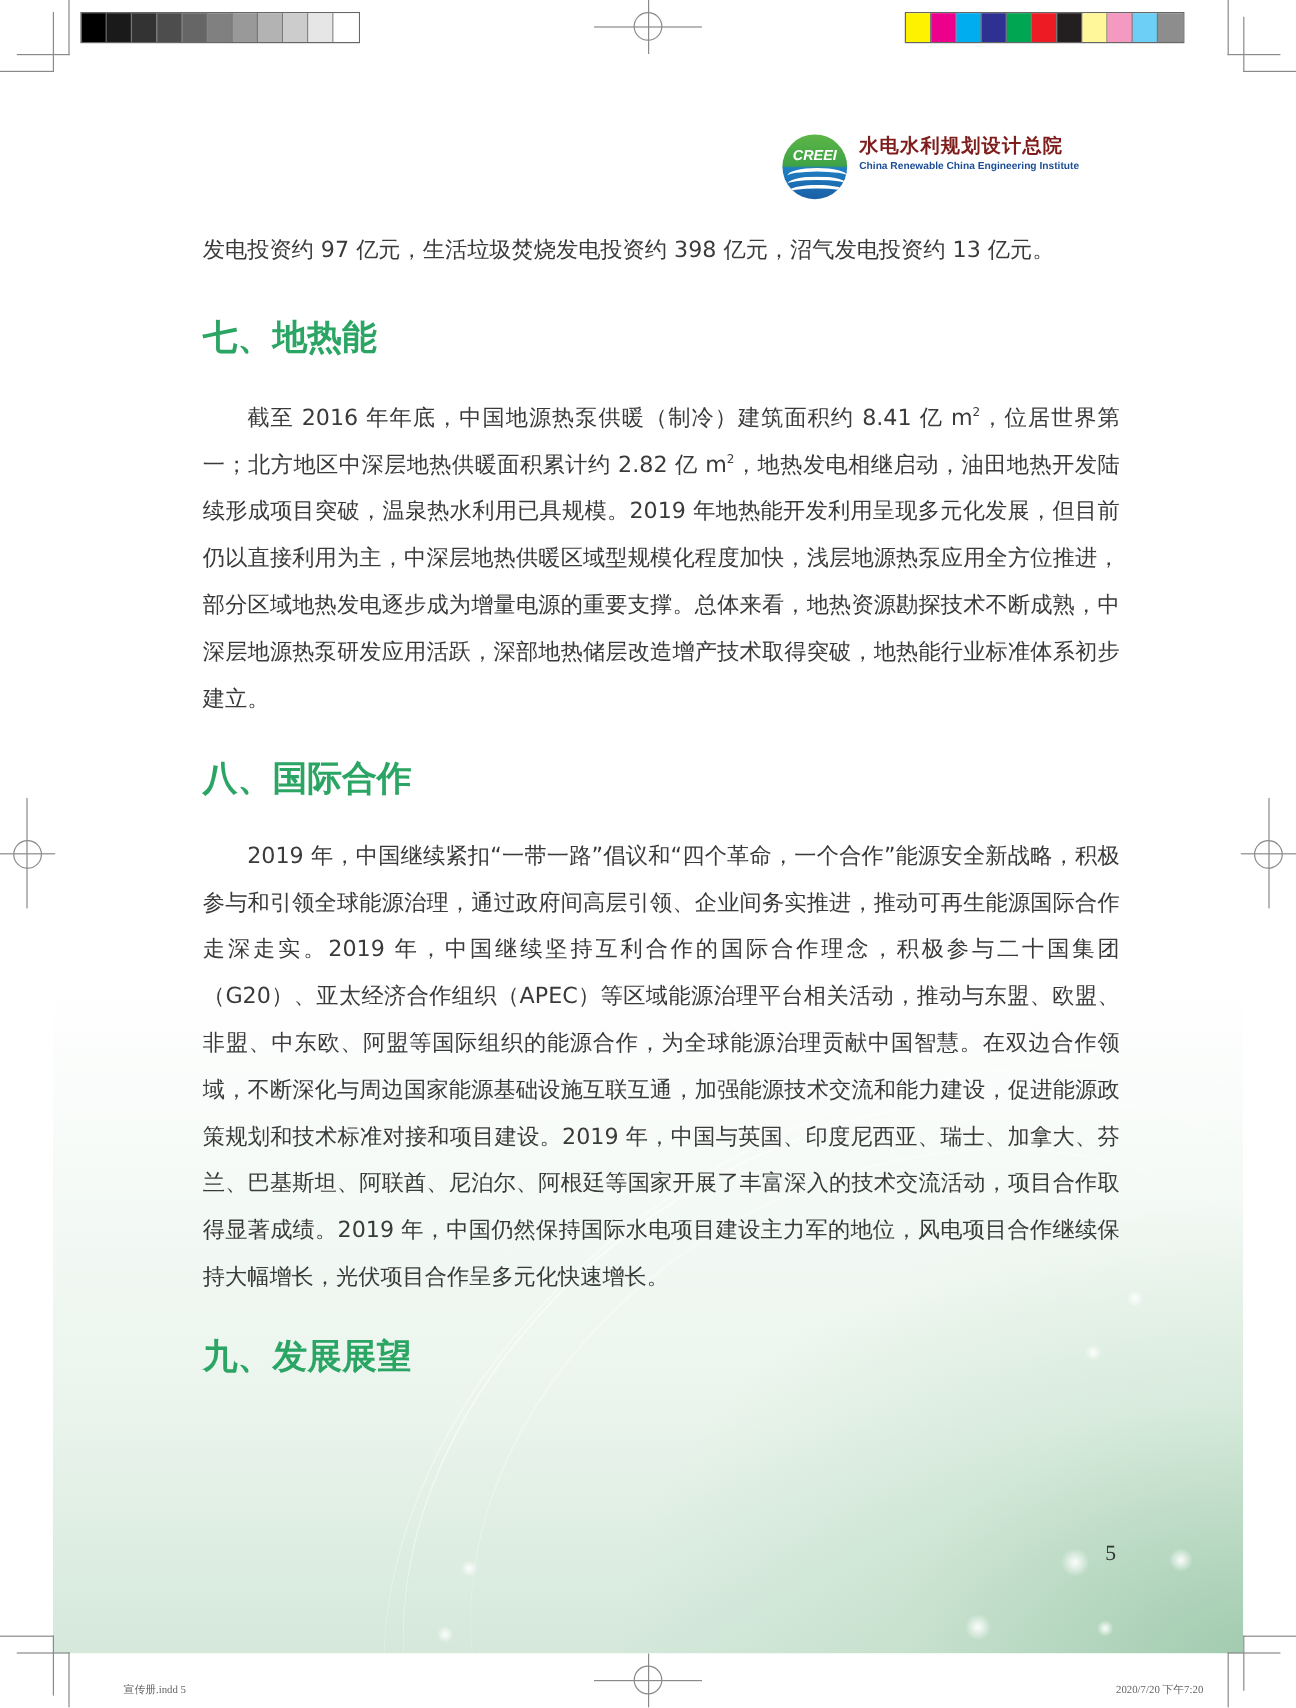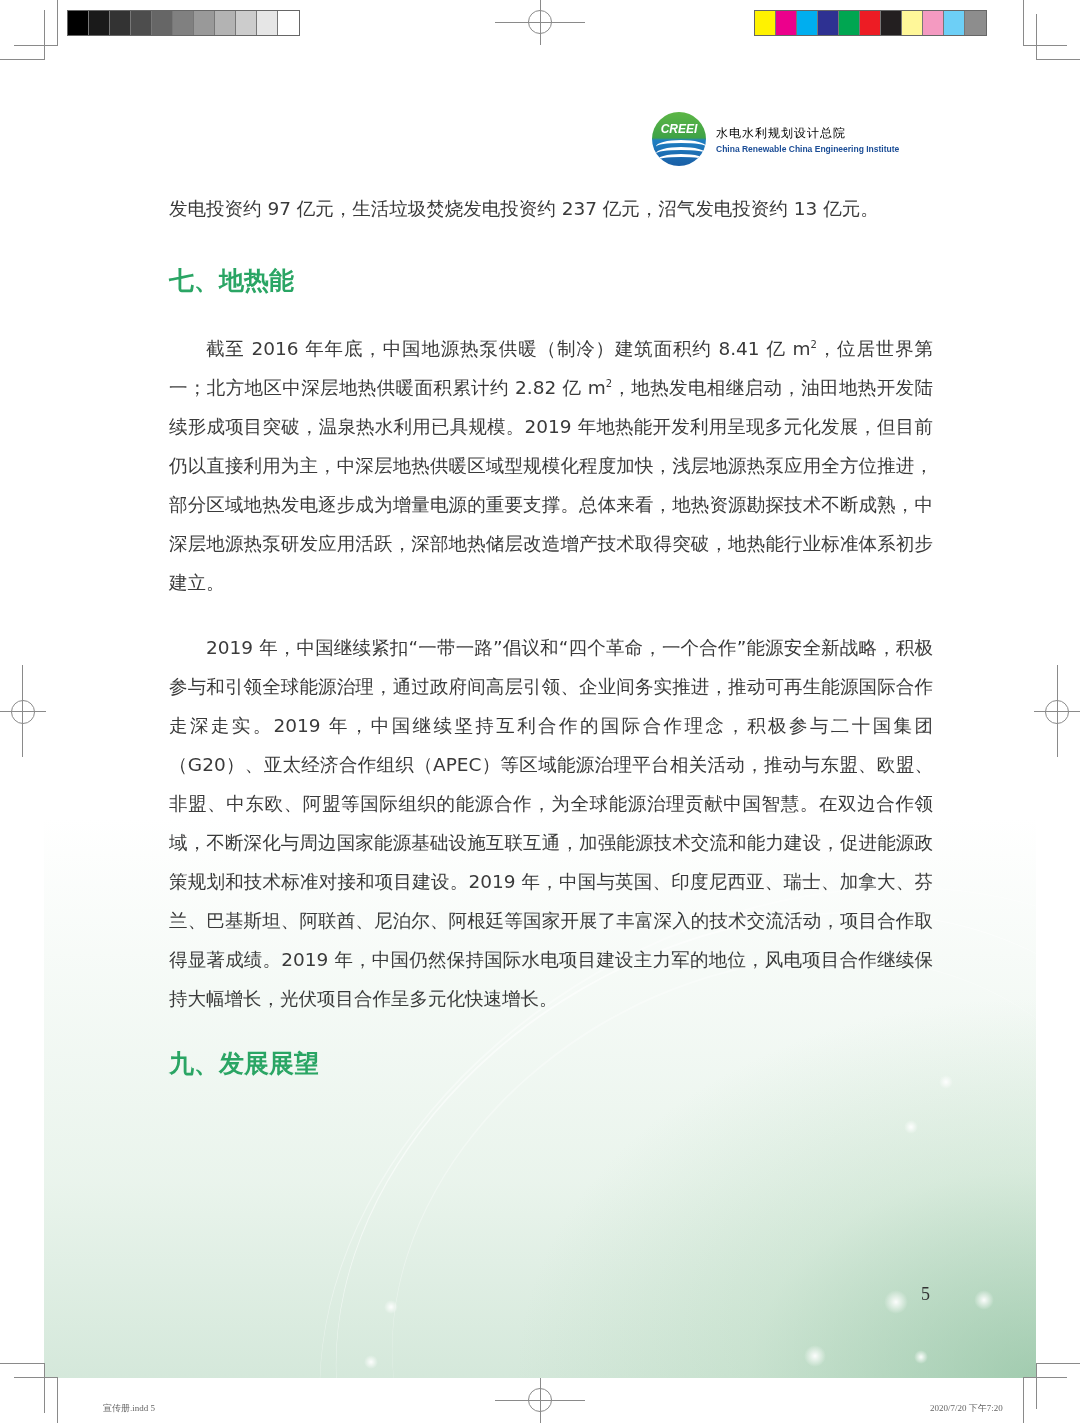--- a/index.html
+++ b/index.html
@@ -38,42 +38,42 @@
     
     .colorbar { position: absolute; top: 10px; display: flex; height: 24px; border: 1px solid #666; }
     .colorbar .sw { width: 21px; height: 24px; border-right: 1px solid #777; box-sizing: border-box; }
     .colorbar .sw:last-child { border-right: none; }
 
     
     .line { position: absolute; background: #8a8a8a; }
     .reg { position: absolute; width: 24px; height: 24px; border: 1px solid #8a8a8a; border-radius: 50%; box-sizing: border-box; }
 
     
-    .logo { position: absolute; left: 652px; top: 112px; display: flex; align-items: center; }
+    .logo { position: absolute; left: 652px; top: 112px; display: flex; align-items: flex-start; }
     .logo-circle {
       width: 54px; height: 54px; border-radius: 50%; position: relative; overflow: hidden;
       background: linear-gradient(180deg, #5db646 0%, #3ea246 48%, #1f7fc2 52%, #1a5fa6 100%);
     }
     .logo-circle .wave {
       position: absolute; left: 4px; width: 50px; height: 10px; border-top: 3px solid #fff; border-radius: 50% 50% 0 0;
     }
     .logo-circle .abbr {
       position: absolute; left: 0; right: 0; top: 10px; text-align: center;
       color: #fff; font-style: italic; font-weight: bold; font-size: 12px;
       font-family: "Liberation Sans", sans-serif;
     }
     .logo-text { margin-left: 10px; }
-    .logo-cn { font-size: 12px; font-weight: normal; color: #000000; letter-spacing: 1px; line-height: 20px; }
+    .logo-cn { font-size: 16px; font-weight: bold; color: #7f1d1d; letter-spacing: 1px; line-height: 20px; }
     .logo-en { font-size: 8.5px; font-weight: bold; color: #1b4d96; line-height: 12px; font-family: "Liberation Sans", sans-serif; }
 
     
     .content { position: absolute; left: 169px; top: 190px; width: 764px; }
     .para { font-size: 18.5px; line-height: 39px; color: #3a3a3a; margin: 0; text-align: justify; }
     .para.indent { text-indent: 2em; }
-    .heading { font-size: 25px; font-weight: bold; color: #2aa564; margin: 0; line-height: 40px; }
+    .heading { font-size: 29px; font-weight: bold; color: #2aa564; margin: 0; line-height: 40px; }
     sup { font-size: 10px; line-height: 0; }
 
     .page-number { position: absolute; left: 921px; top: 1284px; font-family: "Liberation Serif", serif; font-size: 18px; color: #333; }
     .slug-left { position: absolute; left: 74px; top: 1402px; font-size: 9px; color: #666; font-family: "Liberation Serif", serif; margin-left: 29px; }
     .slug-right { position: absolute; left: 930px; top: 1402px; font-size: 9px; color: #666; font-family: "Liberation Serif", serif; }
   </style>
 </head>
 <body>
 
 <div class="page-bg">
@@ -163,25 +163,26 @@
     <span class="wave" style="top:35px;"></span>
     <span class="wave" style="top:42px;"></span>
   </div>
   <div class="logo-text">
     <div class="logo-cn">水电水利规划设计总院</div>
     <div class="logo-en">China Renewable China Engineering Institute</div>
   </div>
 </div>
 
 <div class="content">
-  <p class="para" style="margin-top:-1px;">发电投资约 97 亿元，生活垃圾焚烧发电投资约 237 亿元，沼气发电投资约 13 亿元。</p>
+  <p class="para" style="margin-top:-1px;">发电投资约 97 亿元，生活垃圾焚烧发电投资约 398 亿元，沼气发电投资约 13 亿元。</p>
 
   <h2 class="heading" style="margin-top:33px;">七、地热能</h2>
   <p class="para indent" style="margin-top:28px;"><span>截至 2016 年年底，中国地源热泵供暖（制冷）建筑面积约 8.41 亿 m</span><sup>2</sup><span>，位居世界第一；北方地区中深层地热供暖面积累计约 2.82 亿 m</span><sup>2</sup><span>，地热发电相继启动，油田地热开发陆续形成项目突破，温泉热水利用已具规模。2019 年地热能开发利用呈现多元化发展，但目前仍以直接利用为主，中深层地热供暖区域型规模化程度加快，浅层地源热泵应用全方位推进，部分区域地热发电逐步成为增量电源的重要支撑。总体来看，地热资源勘探技术不断成熟，中深层地源热泵研发应用活跃，深部地热储层改造增产技术取得突破，地热能行业标准体系初步建立。</span></p>
 
+  <h2 class="heading" style="margin-top:26px;">八、国际合作</h2>
   <p class="para indent" style="margin-top:26px;">2019 年，中国继续紧扣“一带一路”倡议和“四个革命，一个合作”能源安全新战略，积极参与和引领全球能源治理，通过政府间高层引领、企业间务实推进，推动可再生能源国际合作走深走实。2019 年，中国继续坚持互利合作的国际合作理念，积极参与二十国集团（G20）、亚太经济合作组织（APEC）等区域能源治理平台相关活动，推动与东盟、欧盟、非盟、中东欧、阿盟等国际组织的能源合作，为全球能源治理贡献中国智慧。在双边合作领域，不断深化与周边国家能源基础设施互联互通，加强能源技术交流和能力建设，促进能源政策规划和技术标准对接和项目建设。2019 年，中国与英国、印度尼西亚、瑞士、加拿大、芬兰、巴基斯坦、阿联酋、尼泊尔、阿根廷等国家开展了丰富深入的技术交流活动，项目合作取得显著成绩。2019 年，中国仍然保持国际水电项目建设主力军的地位，风电项目合作继续保持大幅增长，光伏项目合作呈多元化快速增长。</p>
 
   <h2 class="heading" style="margin-top:26px;">九、发展展望</h2>
 </div>
 
 <div class="page-number">5</div>
 <div class="slug-left">宣传册.indd   5</div>
 <div class="slug-right">2020/7/20   下午7:20</div>
 
 </body></html>

